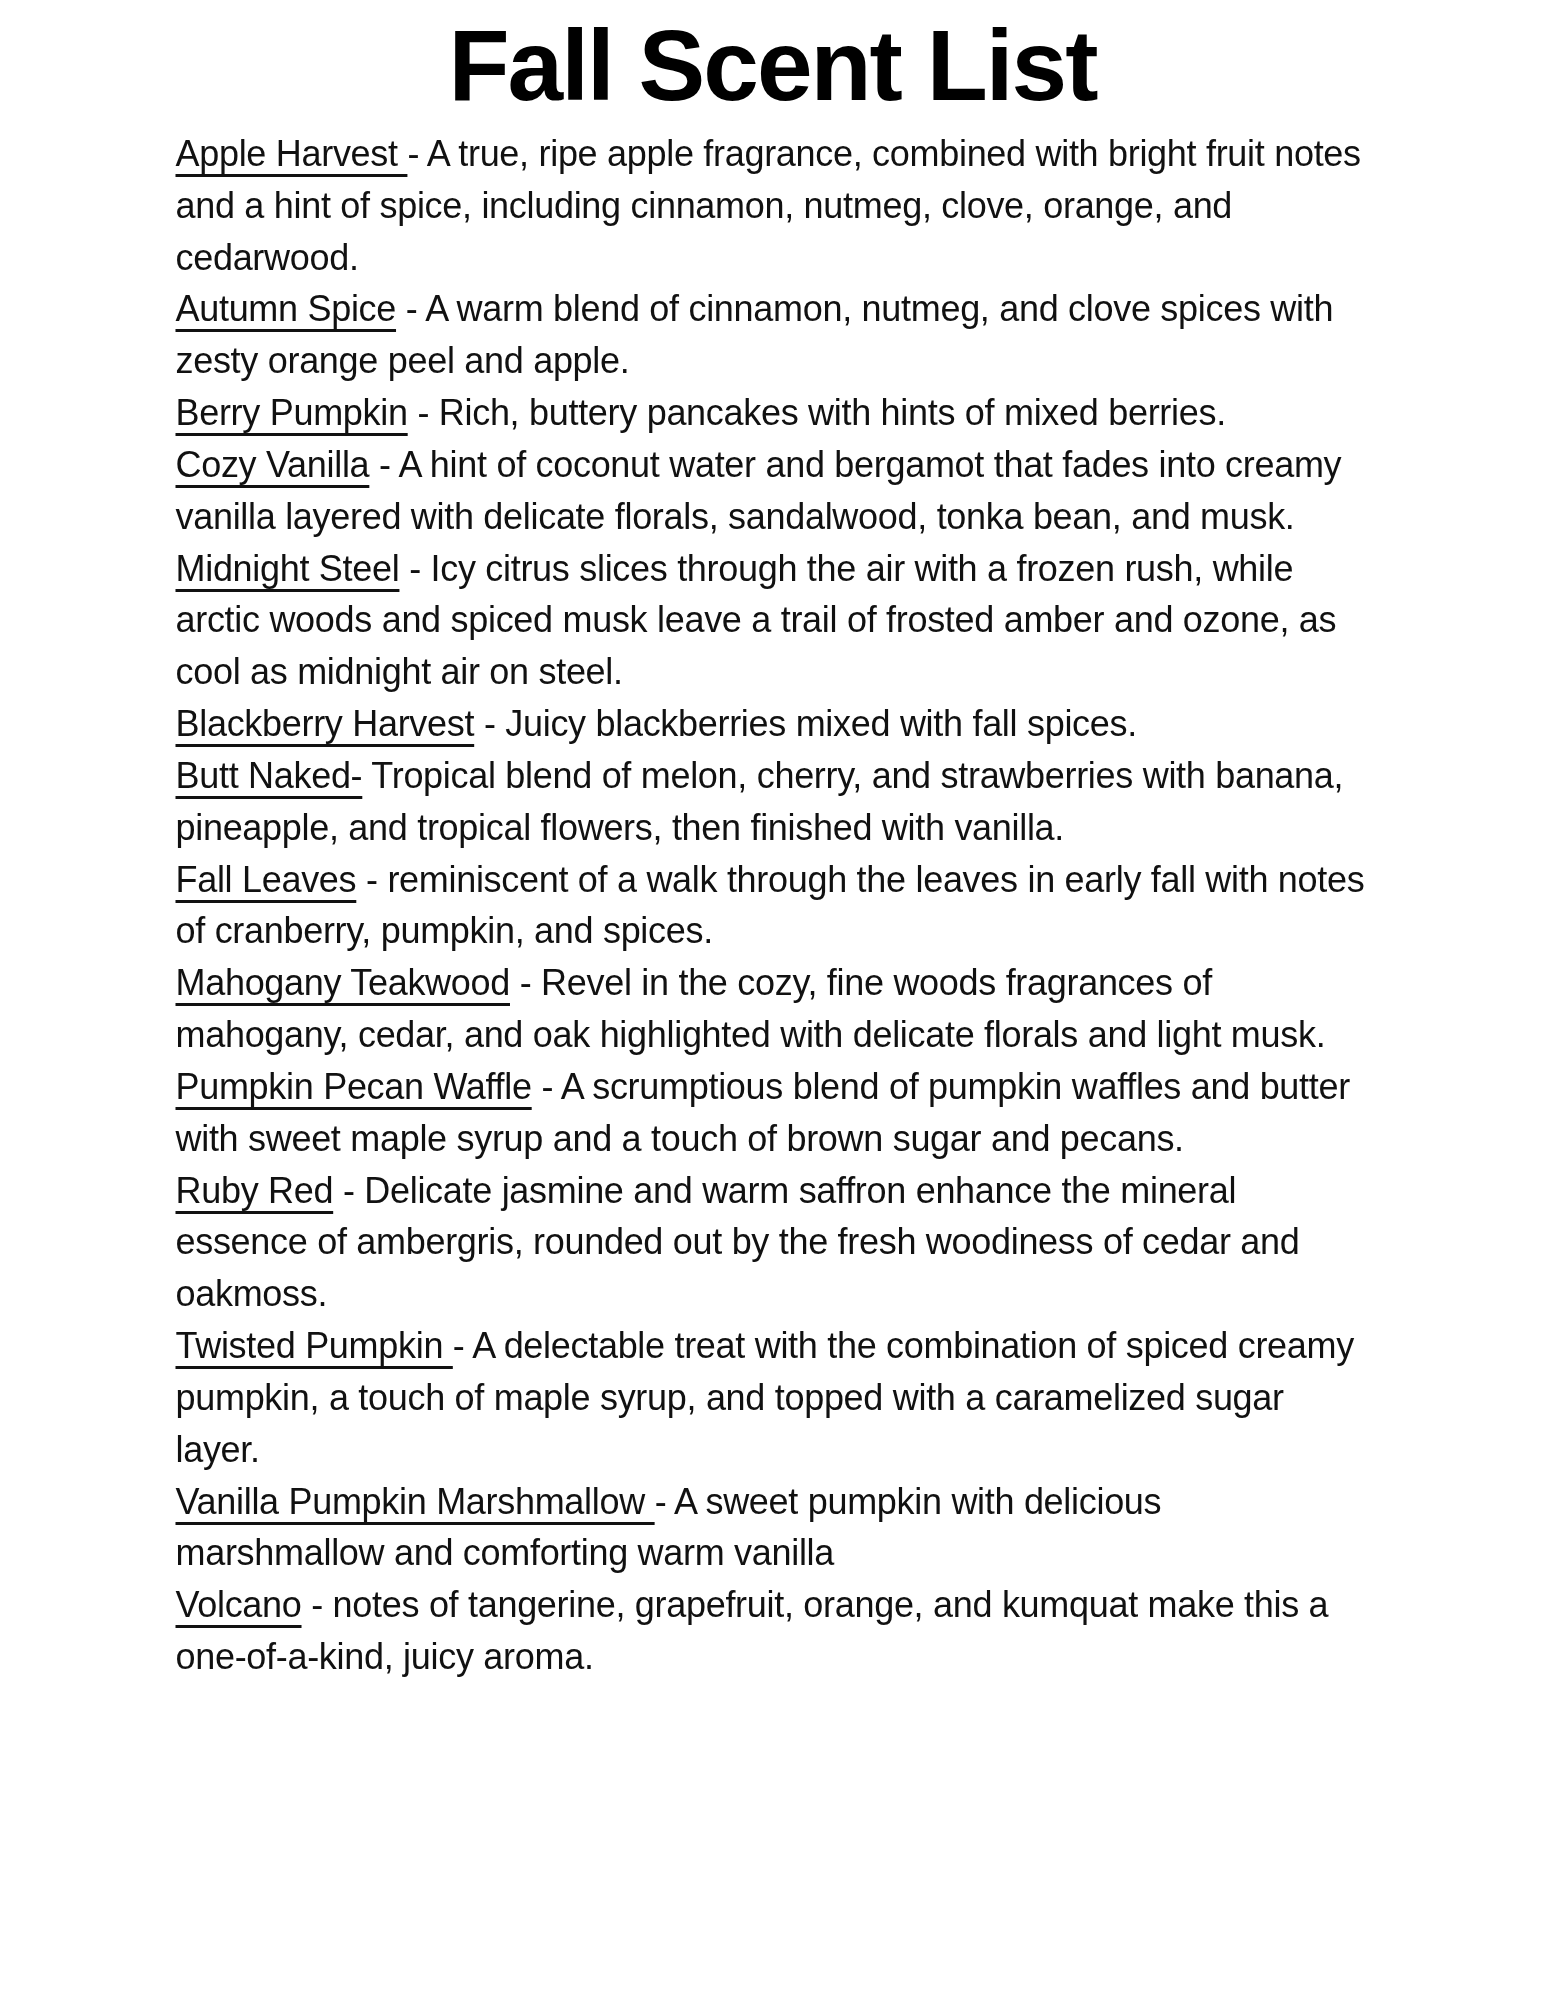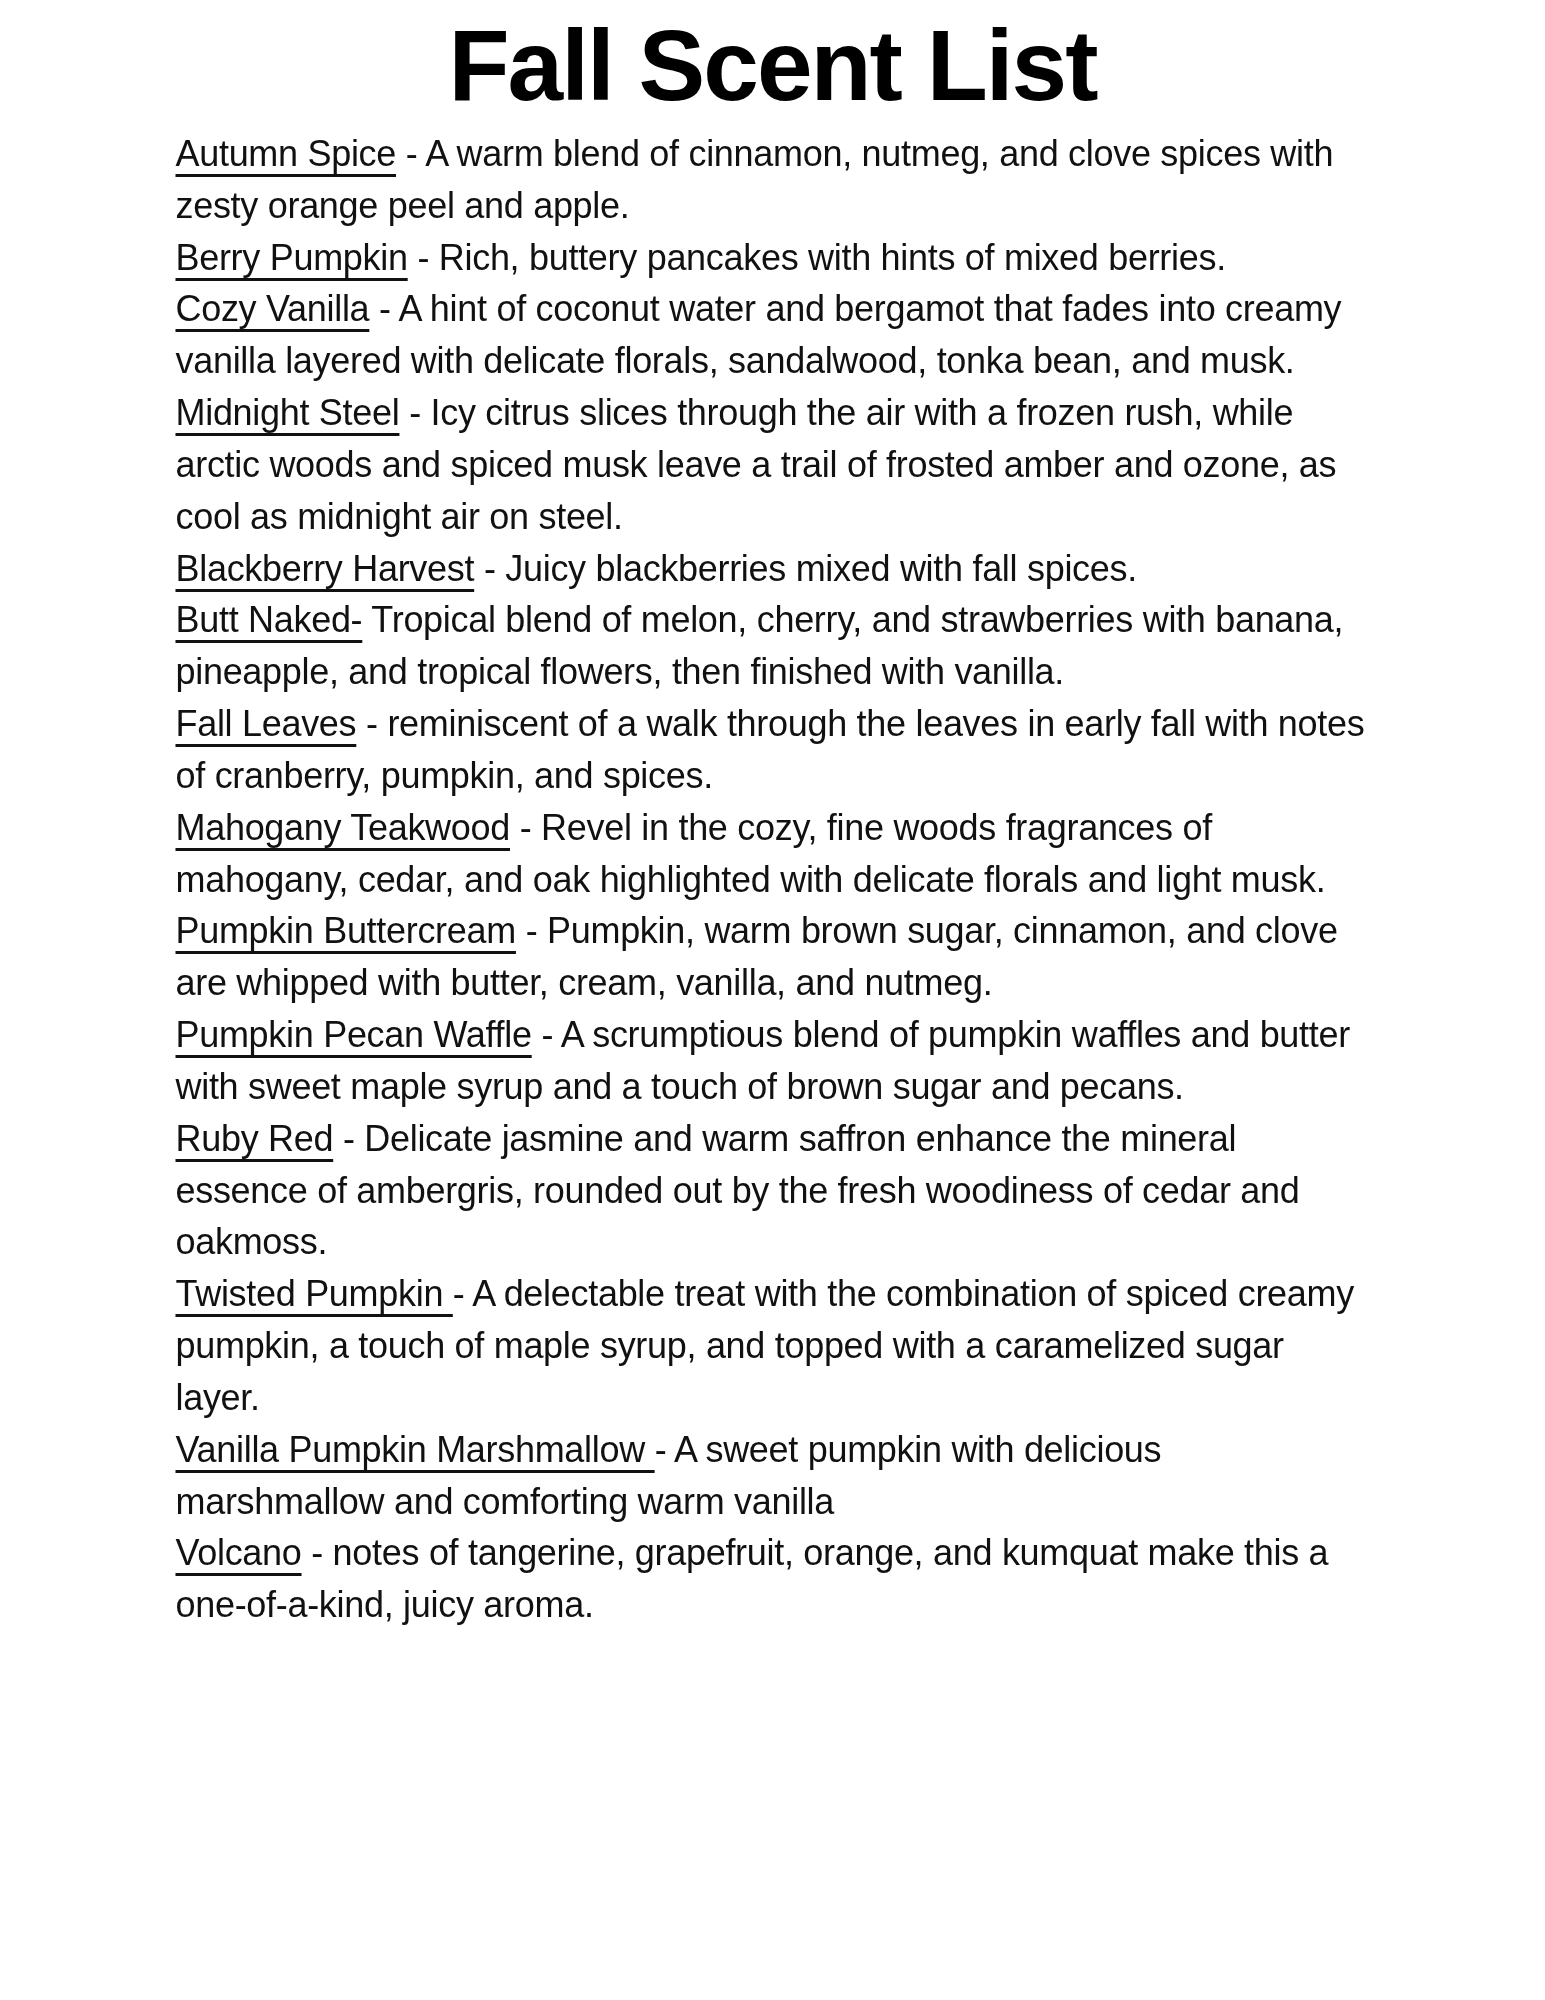--- a/index.html
+++ b/index.html
@@ -38,39 +38,39 @@
     text-underline-offset: 8px;
   }
   .scent-desc { white-space: pre-wrap; }
 </style>
 </head>
 <body>
 
 <div class="page">
   <h1 class="page-title">Fall Scent List</h1>
   <div class="scent-list">
+  <p class="scent-entry"><span class="scent-name">Apple Harvest </span><span class="scent-desc">- A true, ripe apple fragrance, combined with bright fruit notes and a hint of spice, including cinnamon, nutmeg, clove, orange, and cedarwood.</span></p>
 
   <p class="scent-entry"><span class="scent-name">Autumn Spice</span><span class="scent-desc"> - A warm blend of cinnamon, nutmeg, and clove spices with zesty orange peel and apple.</span></p>
 
   <p class="scent-entry"><span class="scent-name">Berry Pumpkin</span><span class="scent-desc"> - Rich, buttery pancakes with hints of mixed berries.</span></p>
 
   <p class="scent-entry"><span class="scent-name">Cozy Vanilla</span><span class="scent-desc"> - A hint of coconut water and bergamot that fades into creamy vanilla layered with delicate florals, sandalwood, tonka bean, and musk.</span></p>
 
   <p class="scent-entry"><span class="scent-name">Midnight Steel</span><span class="scent-desc"> - Icy citrus slices through the air with a frozen rush, while arctic woods and spiced musk leave a trail of frosted amber and ozone, as cool as midnight air on steel.</span></p>
 
   <p class="scent-entry"><span class="scent-name">Blackberry Harvest</span><span class="scent-desc"> - Juicy blackberries mixed with fall spices.</span></p>
 
   <p class="scent-entry"><span class="scent-name">Butt Naked-</span><span class="scent-desc"> Tropical blend of melon, cherry, and strawberries with banana, pineapple, and tropical flowers, then finished with vanilla.</span></p>
 
   <p class="scent-entry"><span class="scent-name">Fall Leaves</span><span class="scent-desc"> - reminiscent of a walk through the leaves in early fall with notes of cranberry, pumpkin, and spices.</span></p>
 
 
   <p class="scent-entry"><span class="scent-name">Mahogany Teakwood</span><span class="scent-desc"> - Revel in the cozy, fine woods fragrances of mahogany, cedar, and oak highlighted with delicate florals and light musk.</span></p>
 
-  <p class="scent-entry"><span class="scent-name">Pumpkin Buttercream</span><span class="scent-desc"> - Pumpkin, warm brown sugar, cinnamon, and clove are whipped with butter, cream, vanilla, and nutmeg.</span></p>
 
   <p class="scent-entry"><span class="scent-name">Pumpkin Pecan Waffle</span><span class="scent-desc"> - A scrumptious blend of pumpkin waffles and butter with sweet maple syrup and a touch of brown sugar and pecans.</span></p>
 
   <p class="scent-entry"><span class="scent-name">Ruby Red</span><span class="scent-desc"> - Delicate jasmine and warm saffron enhance the mineral essence of ambergris, rounded out by the fresh woodiness of cedar and oakmoss.</span></p>
 
   <p class="scent-entry"><span class="scent-name">Twisted Pumpkin </span><span class="scent-desc">- A delectable treat with the combination of spiced creamy pumpkin, a touch of maple syrup, and topped with a caramelized sugar layer.</span></p>
 
   <p class="scent-entry"><span class="scent-name">Vanilla Pumpkin Marshmallow </span><span class="scent-desc">- A sweet pumpkin with delicious marshmallow and comforting warm vanilla</span></p>
 
   <p class="scent-entry"><span class="scent-name">Volcano</span><span class="scent-desc"> - notes of tangerine, grapefruit, orange, and kumquat make this a one-of-a-kind, juicy aroma.</span></p>

